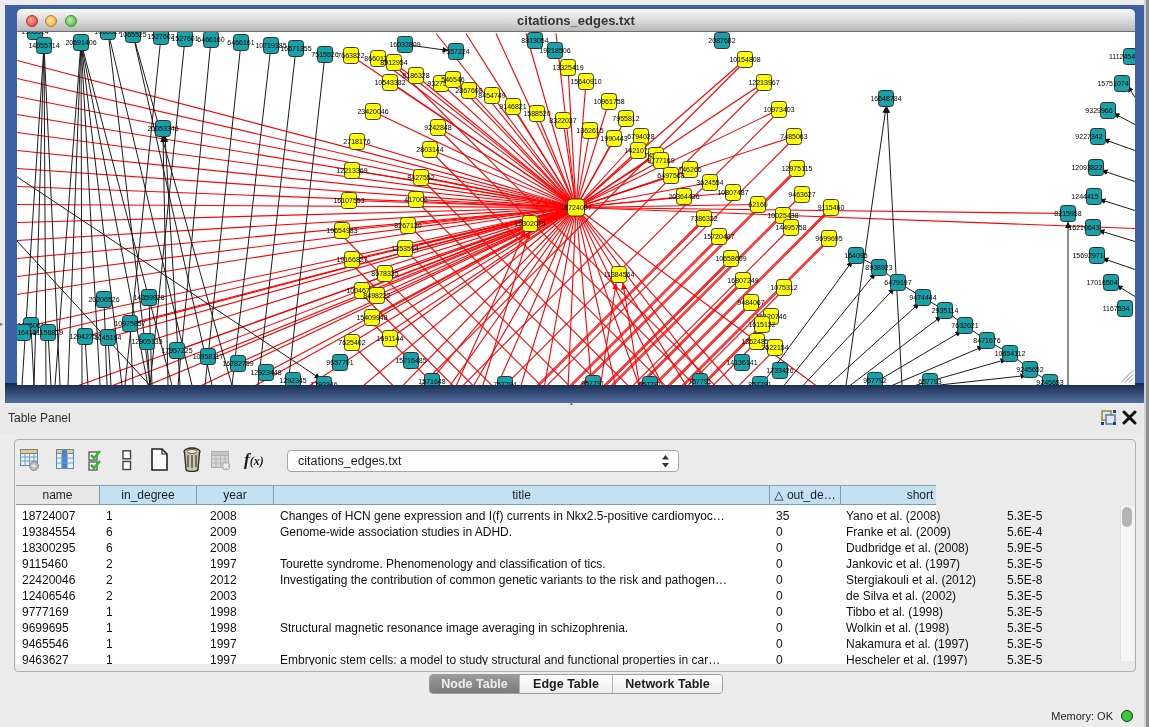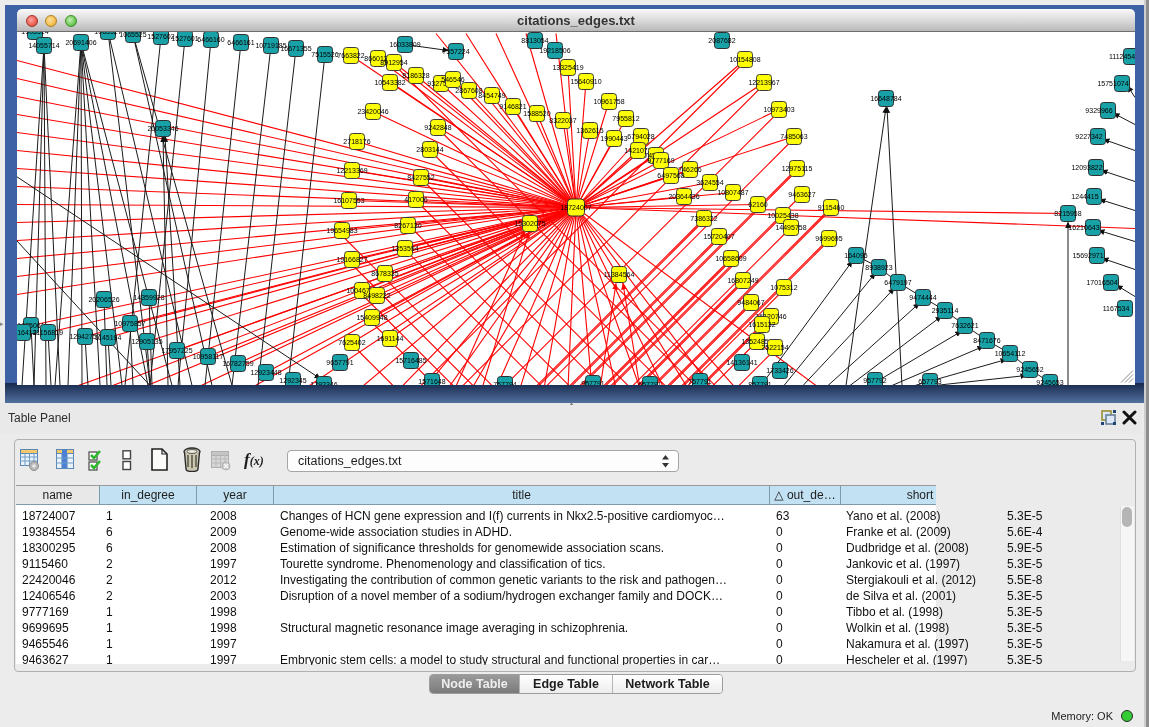--- a/index.html
+++ b/index.html
@@ -604,38 +604,37 @@
   <div class="hcell" style="left:754px;width:71px">△ out_de…</div>
   <div class="hcell" style="left:825px;width:159px">short</div>
   <div class="hcell" style="left:984px;width:95px">pagerank</div>
 </div>
 <div class="abs" style="left:16px;top:485px;width:1120px;height:180px;overflow:hidden;pointer-events:none">
 <div class="trow" style="top:23px">
       <span style="left:6px">18724007</span>
       <span style="left:90px">1</span>
       <span style="left:194px">2008</span>
       <span style="left:264px">Changes of HCN gene expression and I(f) currents in Nkx2.5-positive cardiomyoc…</span>
-      <span style="left:760px">63</span>
+      <span style="left:760px">35</span>
       <span style="left:830px">Yano et al. (2008)</span>
       <span style="left:991px">5.3E-5</span>
     </div>
     <div class="trow" style="top:39px">
       <span style="left:6px">19384554</span>
       <span style="left:90px">6</span>
       <span style="left:194px">2009</span>
       <span style="left:264px">Genome-wide association studies in ADHD.</span>
       <span style="left:760px">0</span>
       <span style="left:830px">Franke et al. (2009)</span>
       <span style="left:991px">5.6E-4</span>
     </div>
     <div class="trow" style="top:55px">
       <span style="left:6px">18300295</span>
       <span style="left:90px">6</span>
       <span style="left:194px">2008</span>
-      <span style="left:264px">Estimation of significance thresholds for genomewide association scans.</span>
       <span style="left:760px">0</span>
       <span style="left:830px">Dudbridge et al. (2008)</span>
       <span style="left:991px">5.9E-5</span>
     </div>
     <div class="trow" style="top:71px">
       <span style="left:6px">9115460</span>
       <span style="left:90px">2</span>
       <span style="left:194px">1997</span>
       <span style="left:264px">Tourette syndrome. Phenomenology and classification of tics.</span>
       <span style="left:760px">0</span>
@@ -648,23 +647,22 @@
       <span style="left:194px">2012</span>
       <span style="left:264px">Investigating the contribution of common genetic variants to the risk and pathogen…</span>
       <span style="left:760px">0</span>
       <span style="left:830px">Stergiakouli et al. (2012)</span>
       <span style="left:991px">5.5E-8</span>
     </div>
     <div class="trow" style="top:103px">
       <span style="left:6px">12406546</span>
       <span style="left:90px">2</span>
       <span style="left:194px">2003</span>
-      <span style="left:264px">Disruption of a novel member of a sodium/hydrogen exchanger family and DOCK…</span>
-      <span style="left:760px">0</span>
-      <span style="left:830px">de Silva et al. (2001)</span>
+      <span style="left:760px">0</span>
+      <span style="left:830px">de Silva et al. (2002)</span>
       <span style="left:991px">5.3E-5</span>
     </div>
     <div class="trow" style="top:119px">
       <span style="left:6px">9777169</span>
       <span style="left:90px">1</span>
       <span style="left:194px">1998</span>
       <span style="left:760px">0</span>
       <span style="left:830px">Tibbo et al. (1998)</span>
       <span style="left:991px">5.3E-5</span>
     </div>

